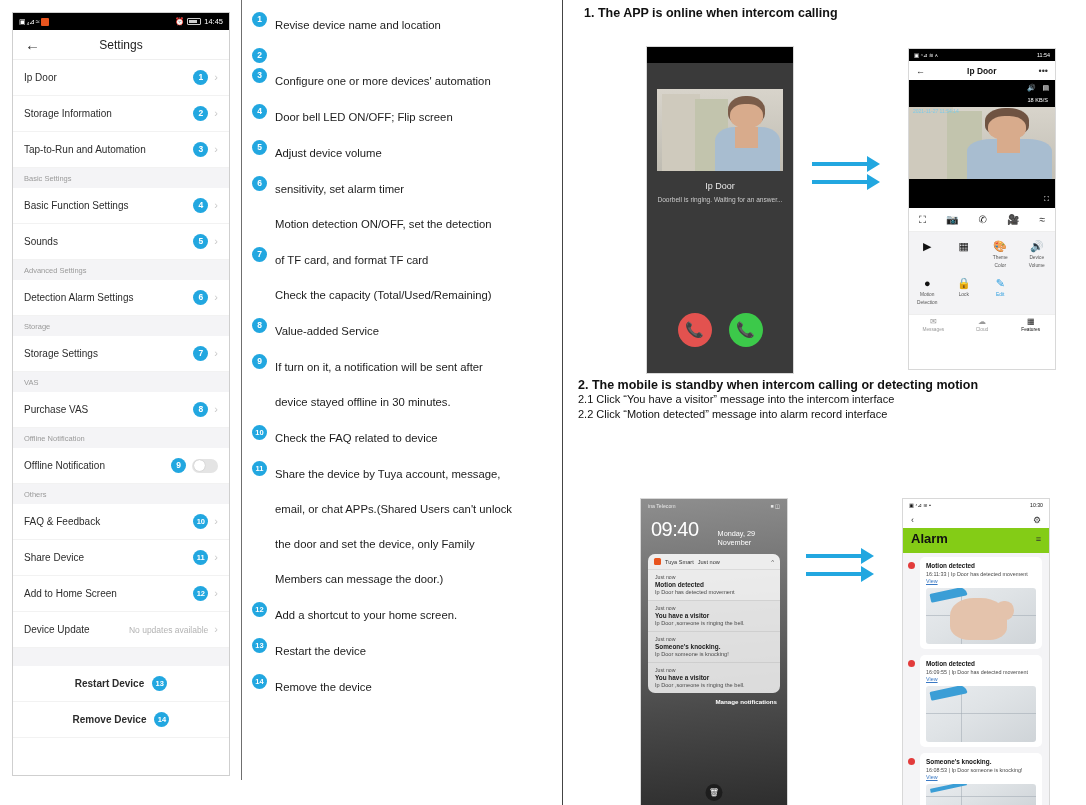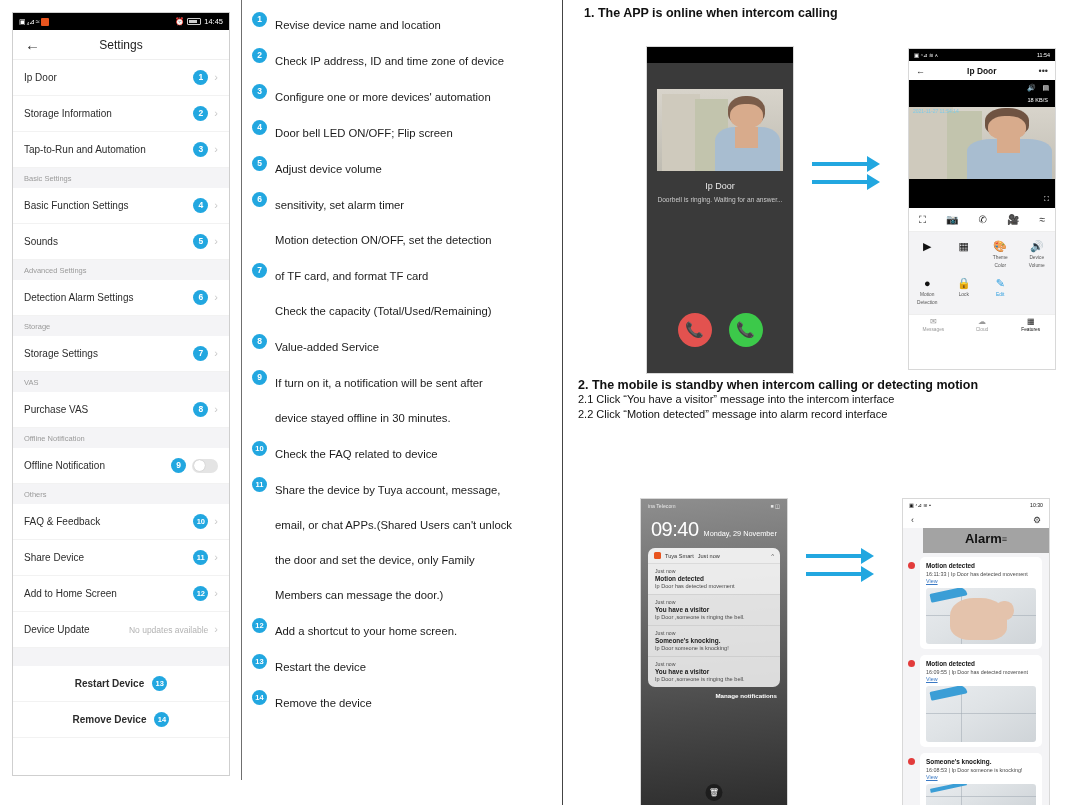--- a/index.html
+++ b/index.html
@@ -156,21 +156,21 @@
   .lp-tab { flex:1; text-align:center; padding-top: 2px; }
   .lp-tab .ti { font-size: 8px; color:#9a9a9a; line-height: 10px; }
   .lp-tab .tl { font-size: 4.8px; color:#9a9a9a; }
   .lp-tab.sel .ti, .lp-tab.sel .tl { color:#111; }
 
   
   .lock-phone { left: 62px; top: 76px; width: 148px; height: 322px;
                 background: linear-gradient(175deg,#8e8e8e 0%,#6e6e6e 30%,#4a4a4a 65%,#2a2a2a 100%); }
   .lk-status { height: 13px; display:flex; align-items:center; justify-content:space-between;
                padding: 0 7px; color:#e8e8e8; font-size: 5.2px; }
-  .lk-clock { display:flex; align-items: baseline; gap:5px; padding: 6px 10px 7px 10px; color:#fff; }
+  .lk-clock { display:flex; align-items: baseline; gap:19px; padding: 6px 10px 7px 10px; color:#fff; }
   .lk-time { font-size: 20px; font-weight: 300; letter-spacing: -0.5px; }
   .lk-date { font-size: 7.3px; }
   .lk-card { margin: 0 7px; background: rgba(255,255,255,0.80); border-radius: 7px; overflow:hidden; }
   .lk-apphead { display:flex; align-items:center; gap:4px; padding: 4px 6px; font-size: 5.6px; color:#333;
                 background: rgba(255,255,255,0.35); }
   .lk-appicon { width: 7px; height: 7px; background:#e8541e; border-radius:1.5px; }
   .lk-caret { margin-left:auto; font-size: 6px; color:#555; }
   .lk-note { padding: 4px 7px 5px 7px; border-top: 1px solid rgba(0,0,0,0.07); }
   .lk-when { font-size: 5.2px; color:#4d4d4d; }
   .lk-ttl { font-size: 6.4px; font-weight: bold; color:#1a1a1a; margin-top: 1px; }
@@ -179,22 +179,22 @@
   .lk-trash { position:absolute; left:50%; bottom: 18px; transform: translateX(-50%);
               width: 17px; height: 17px; border-radius:50%; background: rgba(0,0,0,0.42);
               display:flex; align-items:center; justify-content:center; color:#fff; font-size: 8px; }
 
   
   .alarm-phone { left: 324px; top: 76px; width: 148px; height: 322px; background:#f4f4f6; }
   .al-status { height: 12px; background:#fff; display:flex; align-items:center;
                justify-content:space-between; padding: 0 6px; font-size: 5.2px; color:#111; }
   .al-nav { height: 17px; display:flex; align-items:center; justify-content:space-between;
             padding: 0 8px; background:#fff; font-size: 9px; color:#333; }
-  .al-title { display:flex; align-items:center; justify-content:center;
-              padding: 3px 8px 7px 8px; background:#a3a3a3;margin-left:20px; }
+  .al-title { display:flex; align-items:center; justify-content:space-between;
+              padding: 3px 8px 7px 8px; background:#84cc16; }
   .al-title .t { font-size: 13px; font-weight: bold; color:#111; }
   .al-title .m { font-size: 9px; color:#333; }
   .al-feed { padding: 4px 0 0 0; }
   .al-item { display:flex; padding: 0 7px 6px 5px; }
   .al-dot { width: 7px; height: 7px; border-radius:50%; background:#e23b3b; flex:0 0 auto; margin-top: 5px; }
   .al-card { flex:1; margin-left: 5px; background:#fff; border-radius: 5px; padding: 5px 6px 5px 6px; }
   .al-ttl { font-size: 6.4px; font-weight:bold; color:#111; }
   .al-meta { font-size: 5.4px; color:#4a4a4a; margin-top: 2px; }
   .al-view { font-size: 5.4px; color:#3a79c4; text-decoration: underline; margin-top: 1px; }
   .al-thumb { margin-top: 4px; height: 56px; border-radius: 3px; overflow:hidden; position:relative;
@@ -360,21 +360,20 @@
   </div>
 
   <div class="legend">
 
     <div class="legend-item">
       <span class="badge">1</span>
       <span class="legend-text">Revise device name and location</span>
     </div>
     <div class="legend-item">
       <span class="badge">2</span>
-      <span class="legend-text">Check IP address, ID and time zone of device</span>
     </div>
     <div class="legend-item">
       <span class="badge">3</span>
       <span class="legend-text">Configure one or more devices' automation</span>
     </div>
     <div class="legend-item">
       <span class="badge">4</span>
       <span class="legend-text">Door bell LED ON/OFF; Flip screen</span>
     </div>
     <div class="legend-item">

